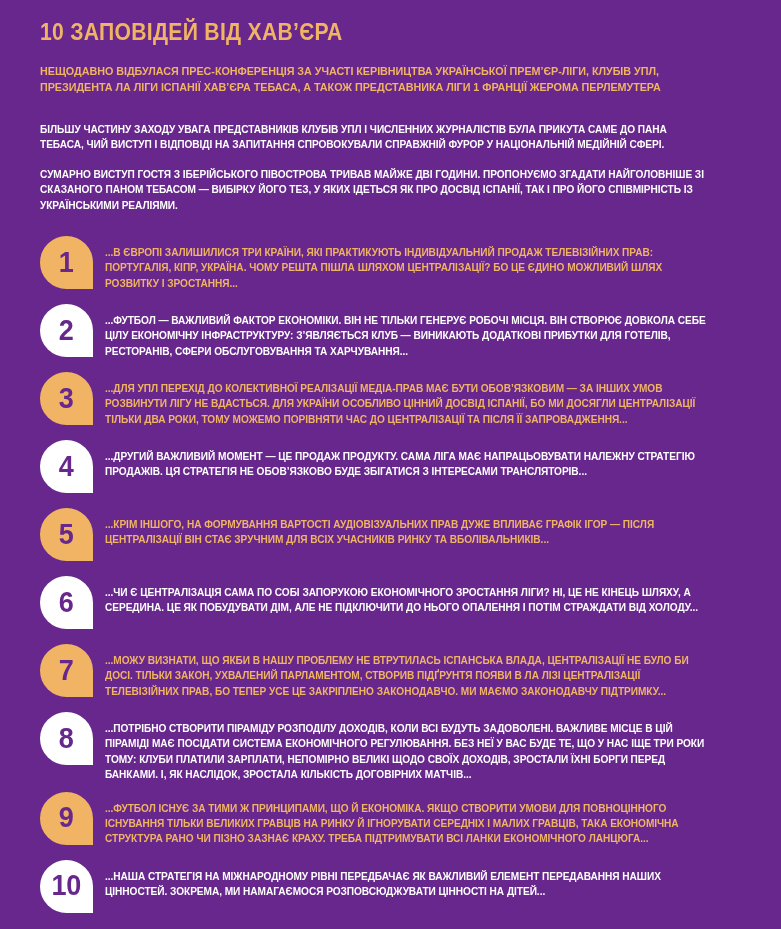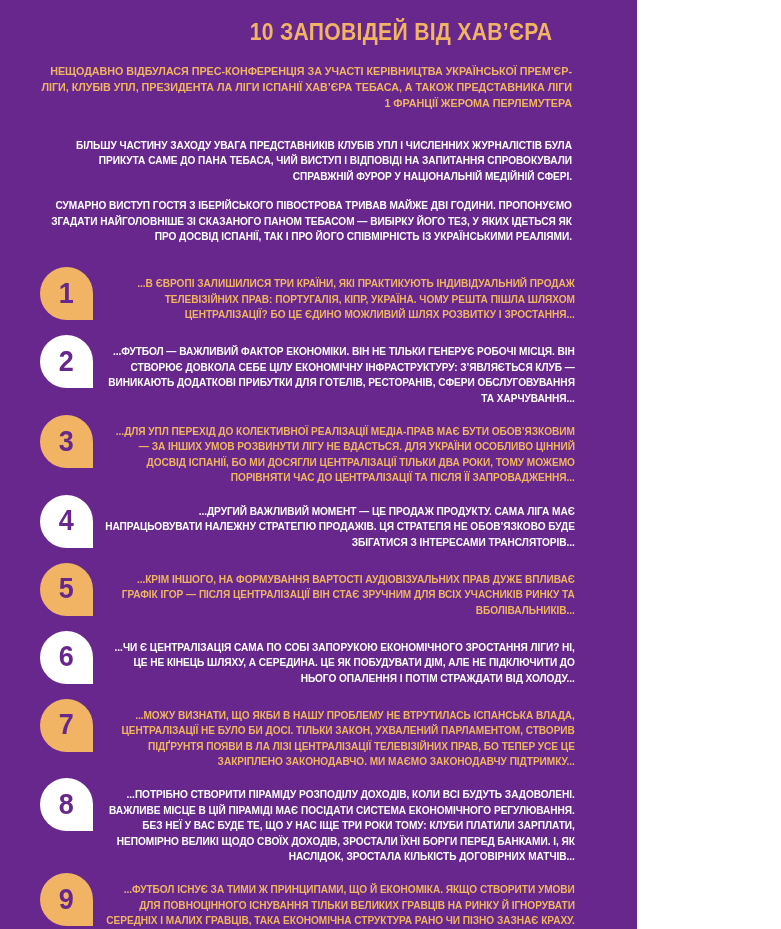--- a/index.html
+++ b/index.html
@@ -7,26 +7,25 @@
     padding: 0;
   }
   body {
     width: 781px;
     height: 929px;
     overflow: hidden;
     font-family: "Liberation Sans", sans-serif;
   }
   #page {
     position: relative;
-    width: 637px;
+    width: 781px;
     height: 929px;
     background: #67278C;
     box-sizing: border-box;
     padding: 0 40px;
-    text-align: right;
   }
 
   
   .title {
     margin: 0;
     padding-top: 18px;
     font-size: 23px;
     line-height: 28px;
     font-weight: bold;
     letter-spacing: 0.3px;
@@ -177,15 +176,21 @@
           <span class="badge-num">8</span>
         </div>
         <div class="item-text white">...ПОТРІБНО СТВОРИТИ ПІРАМІДУ РОЗПОДІЛУ ДОХОДІВ, КОЛИ ВСІ БУДУТЬ ЗАДОВОЛЕНІ. ВАЖЛИВЕ МІСЦЕ В ЦІЙ ПІРАМІДІ МАЄ ПОСІДАТИ СИСТЕМА ЕКОНОМІЧНОГО РЕГУЛЮВАННЯ. БЕЗ НЕЇ У ВАС БУДЕ ТЕ, ЩО У НАС ІЩЕ ТРИ РОКИ ТОМУ: КЛУБИ ПЛАТИЛИ ЗАРПЛАТИ, НЕПОМІРНО ВЕЛИКІ ЩОДО СВОЇХ ДОХОДІВ, ЗРОСТАЛИ ЇХНІ БОРГИ ПЕРЕД БАНКАМИ. І, ЯК НАСЛІДОК, ЗРОСТАЛА КІЛЬКІСТЬ ДОГОВІРНИХ МАТЧІВ...</div>
       </li>
       <li class="item">
         <div class="badge tan">
           <span class="badge-num">9</span>
         </div>
         <div class="item-text tan">...ФУТБОЛ ІСНУЄ ЗА ТИМИ Ж ПРИНЦИПАМИ, ЩО Й ЕКОНОМІКА. ЯКЩО СТВОРИТИ УМОВИ ДЛЯ ПОВНОЦІННОГО ІСНУВАННЯ ТІЛЬКИ ВЕЛИКИХ ГРАВЦІВ НА РИНКУ Й ІГНОРУВАТИ СЕРЕДНІХ І МАЛИХ ГРАВЦІВ, ТАКА ЕКОНОМІЧНА СТРУКТУРА РАНО ЧИ ПІЗНО ЗАЗНАЄ КРАХУ. ТРЕБА ПІДТРИМУВАТИ ВСІ ЛАНКИ ЕКОНОМІЧНОГО ЛАНЦЮГА...</div>
       </li>
+      <li class="item">
+        <div class="badge white">
+          <span class="badge-num">10</span>
+        </div>
+        <div class="item-text white">...НАША СТРАТЕГІЯ НА МІЖНАРОДНОМУ РІВНІ ПЕРЕДБАЧАЄ ЯК ВАЖЛИВИЙ ЕЛЕМЕНТ ПЕРЕДАВАННЯ НАШИХ ЦІННОСТЕЙ. ЗОКРЕМА, МИ НАМАГАЄМОСЯ РОЗПОВСЮДЖУВАТИ ЦІННОСТІ НА ДІТЕЙ...</div>
+      </li>
     </ul>
 
 </div>
 
 </body></html>

